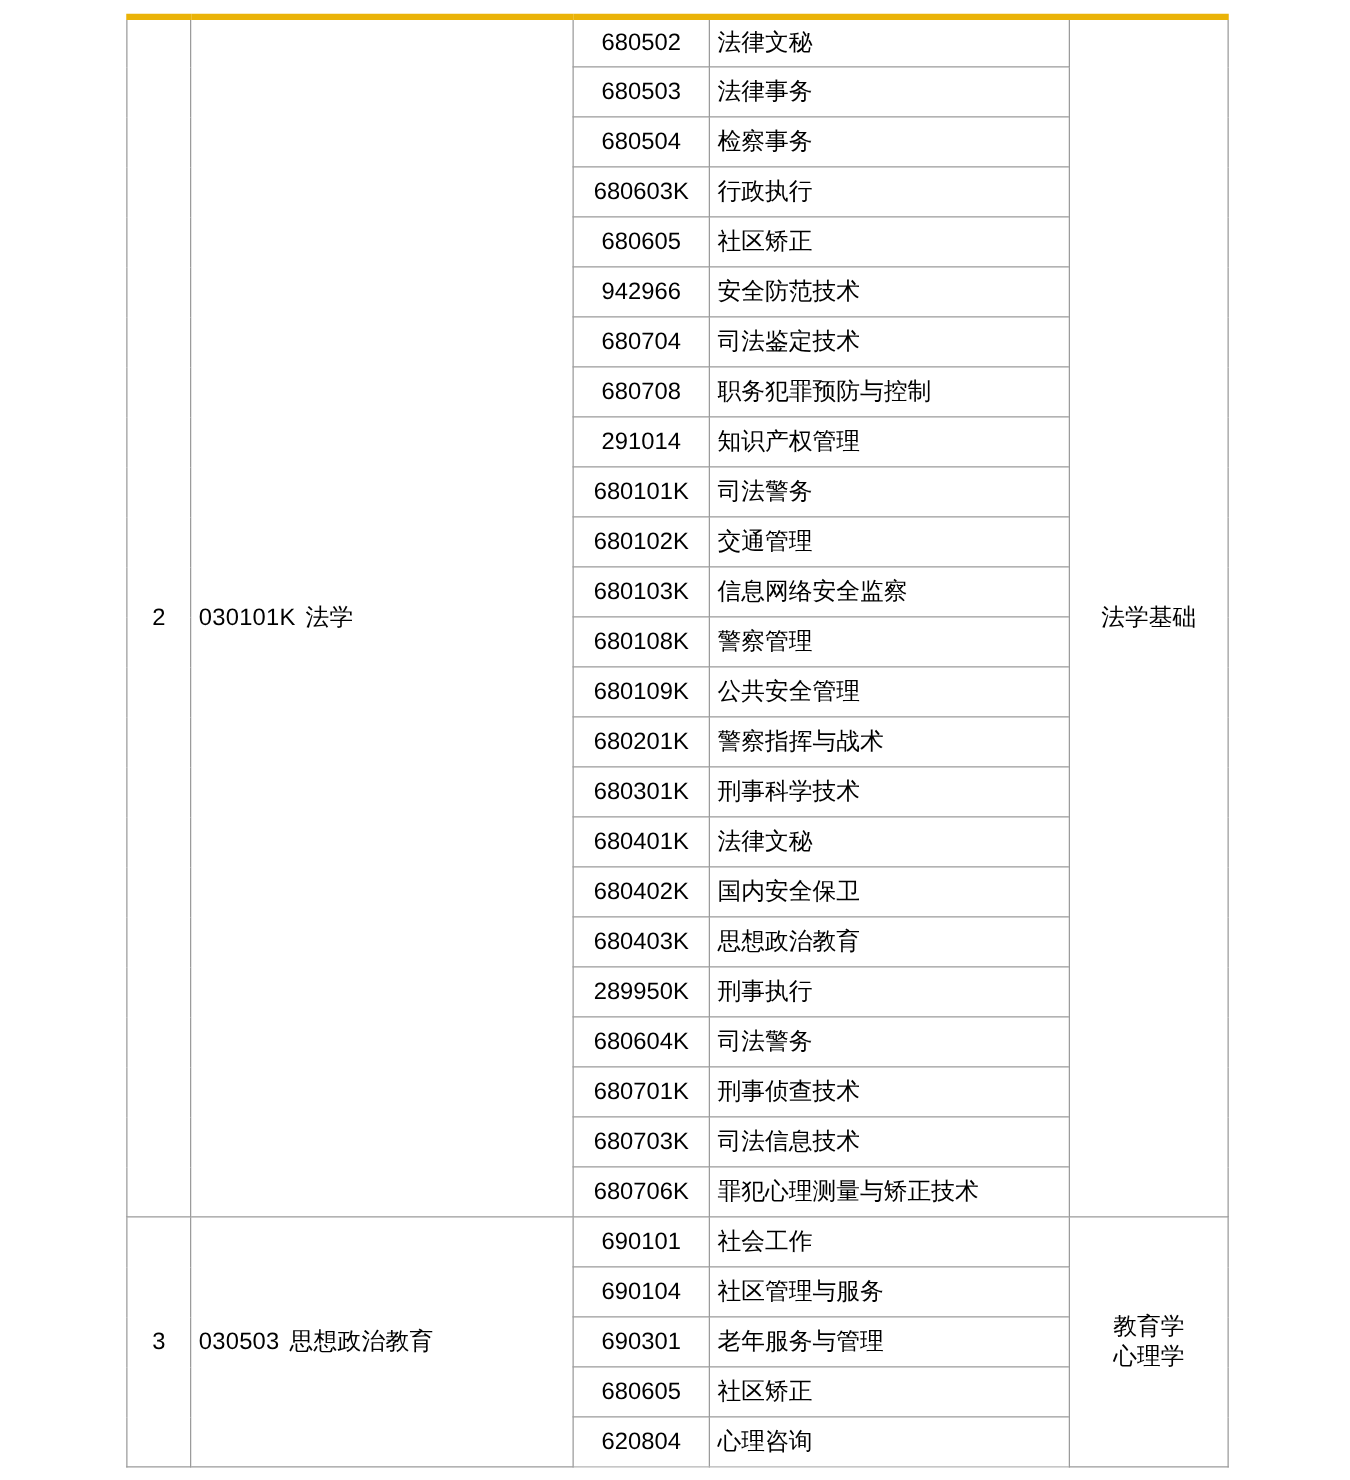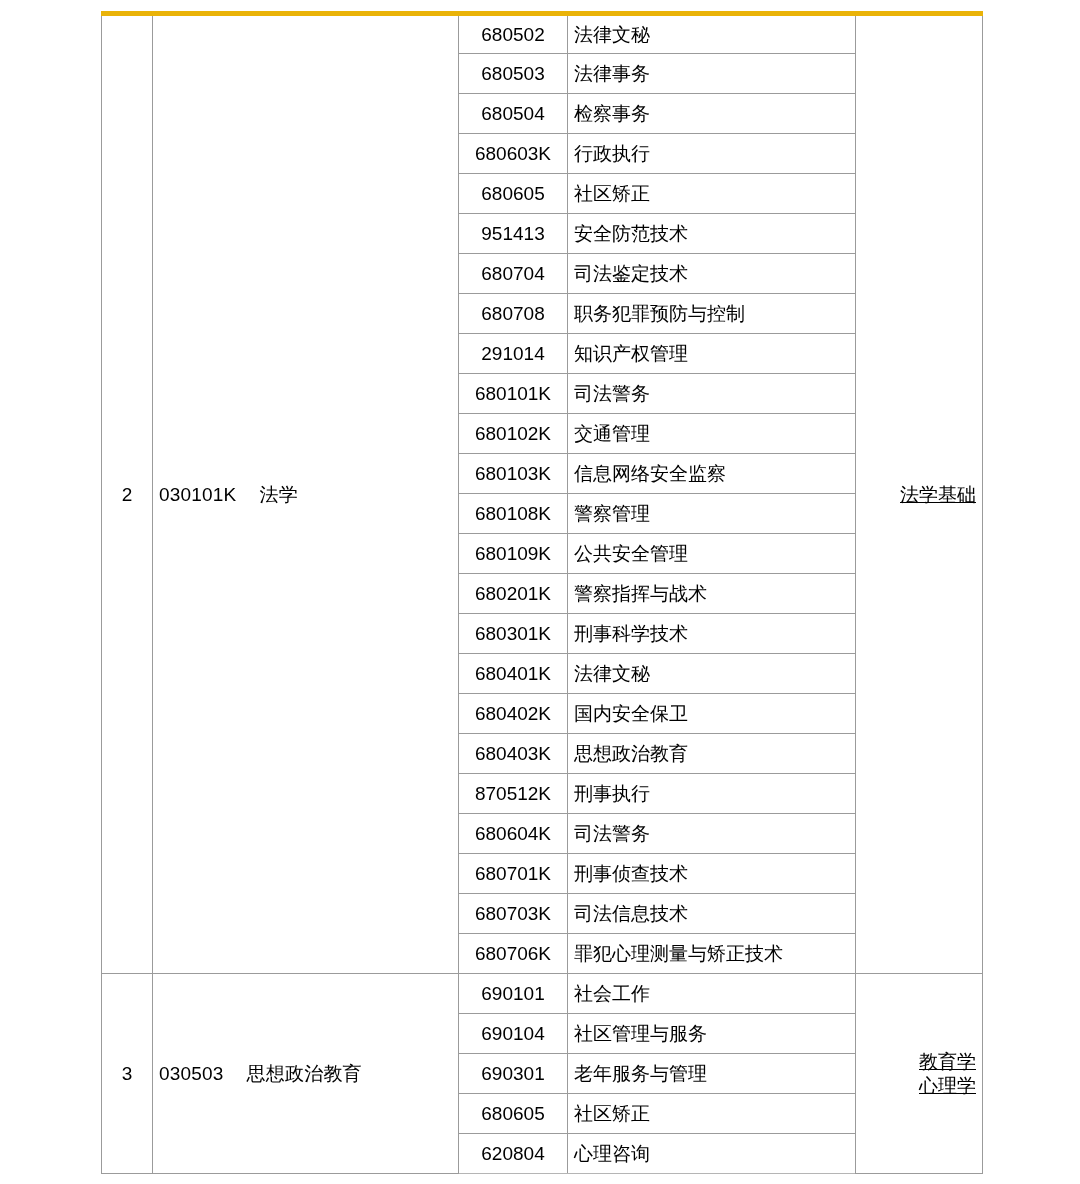--- a/index.html
+++ b/index.html
@@ -72,29 +72,28 @@
     border-right: 1px solid #8a8a8a;
   }
   td.name-cell {
     text-align: left;
     font-size: 19px;
     height: 40px;
     padding-left: 6px;
     border-right: 1px solid #4a4a4a;
   }
   td.exam-cell {
-    text-align: right;
+    text-align: center;
     vertical-align: middle;
     font-size: 19px;
     line-height: 1.5;
     border-left: 1px solid #4a4a4a;
     border-right: 1px solid #b5b5b5;
-    text-decoration: underline;
-  }
-  .major-code { margin-right: 23px; }
+  }
+  .major-code { margin-right: 8px; }
   .exam-line { display: block; }
   
   table.spec-table tr:first-child td { border-top: 5px solid #eab308; }
   table.spec-table tr:last-child td { border-bottom: 1px solid #b5b5b5; }
 </style>
 </head>
 <body>
 
 <div class="page">
   <div class="table-wrap">
@@ -126,21 +125,21 @@
           </tr>
           <tr>
             <td class="code-cell">680603K</td>
             <td class="name-cell">行政执行</td>
           </tr>
           <tr>
             <td class="code-cell">680605</td>
             <td class="name-cell">社区矫正</td>
           </tr>
           <tr>
-            <td class="code-cell">951413</td>
+            <td class="code-cell">942966</td>
             <td class="name-cell">安全防范技术</td>
           </tr>
           <tr>
             <td class="code-cell">680704</td>
             <td class="name-cell">司法鉴定技术</td>
           </tr>
           <tr>
             <td class="code-cell">680708</td>
             <td class="name-cell">职务犯罪预防与控制</td>
           </tr>
@@ -182,21 +181,21 @@
           </tr>
           <tr>
             <td class="code-cell">680402K</td>
             <td class="name-cell">国内安全保卫</td>
           </tr>
           <tr>
             <td class="code-cell">680403K</td>
             <td class="name-cell">思想政治教育</td>
           </tr>
           <tr>
-            <td class="code-cell">870512K</td>
+            <td class="code-cell">289950K</td>
             <td class="name-cell">刑事执行</td>
           </tr>
           <tr>
             <td class="code-cell">680604K</td>
             <td class="name-cell">司法警务</td>
           </tr>
           <tr>
             <td class="code-cell">680701K</td>
             <td class="name-cell">刑事侦查技术</td>
           </tr>

